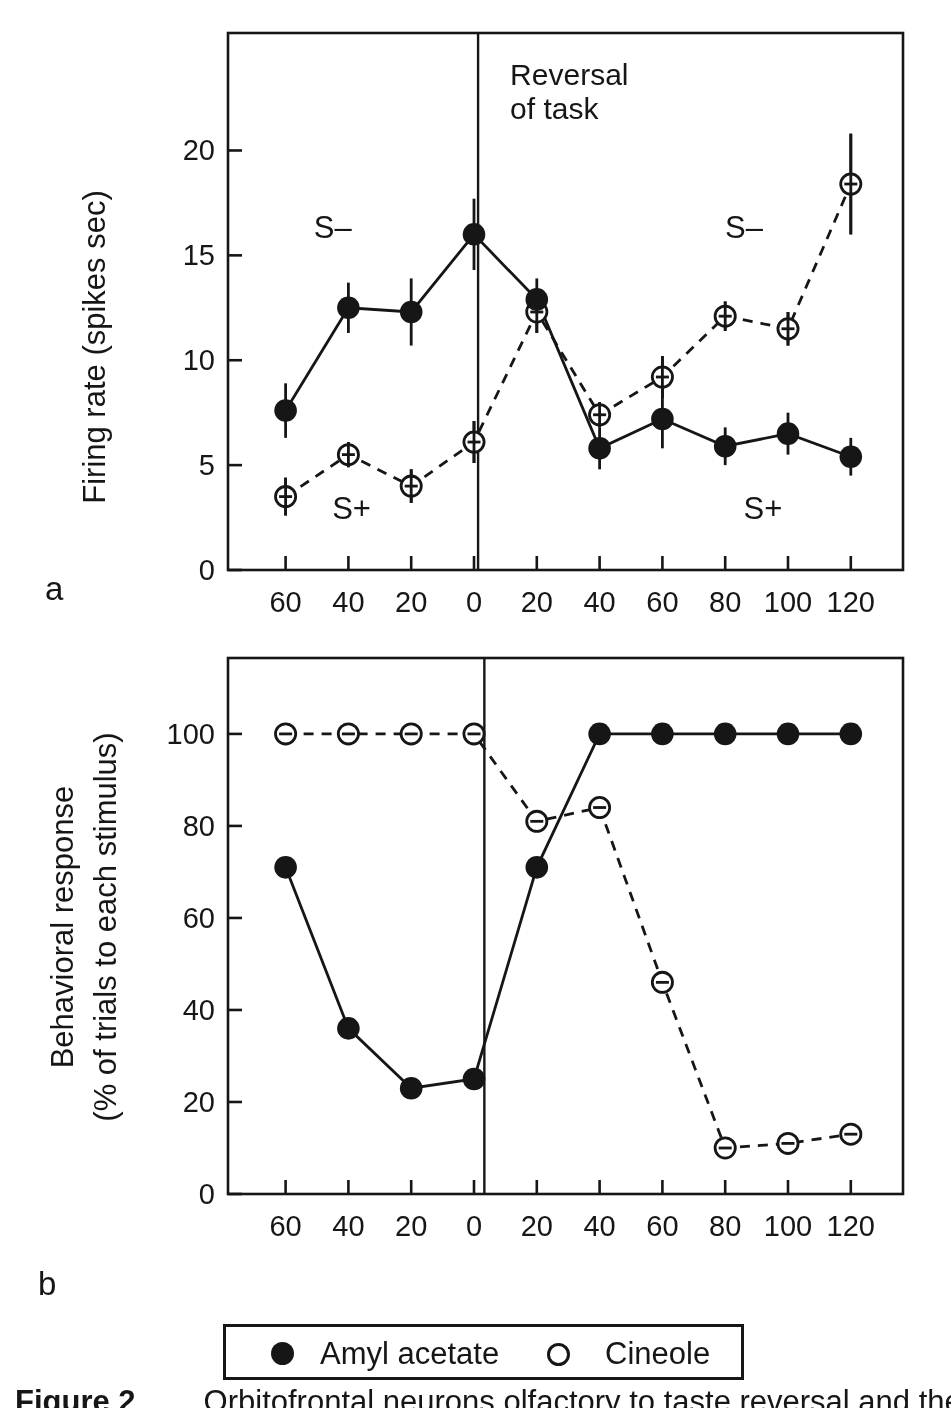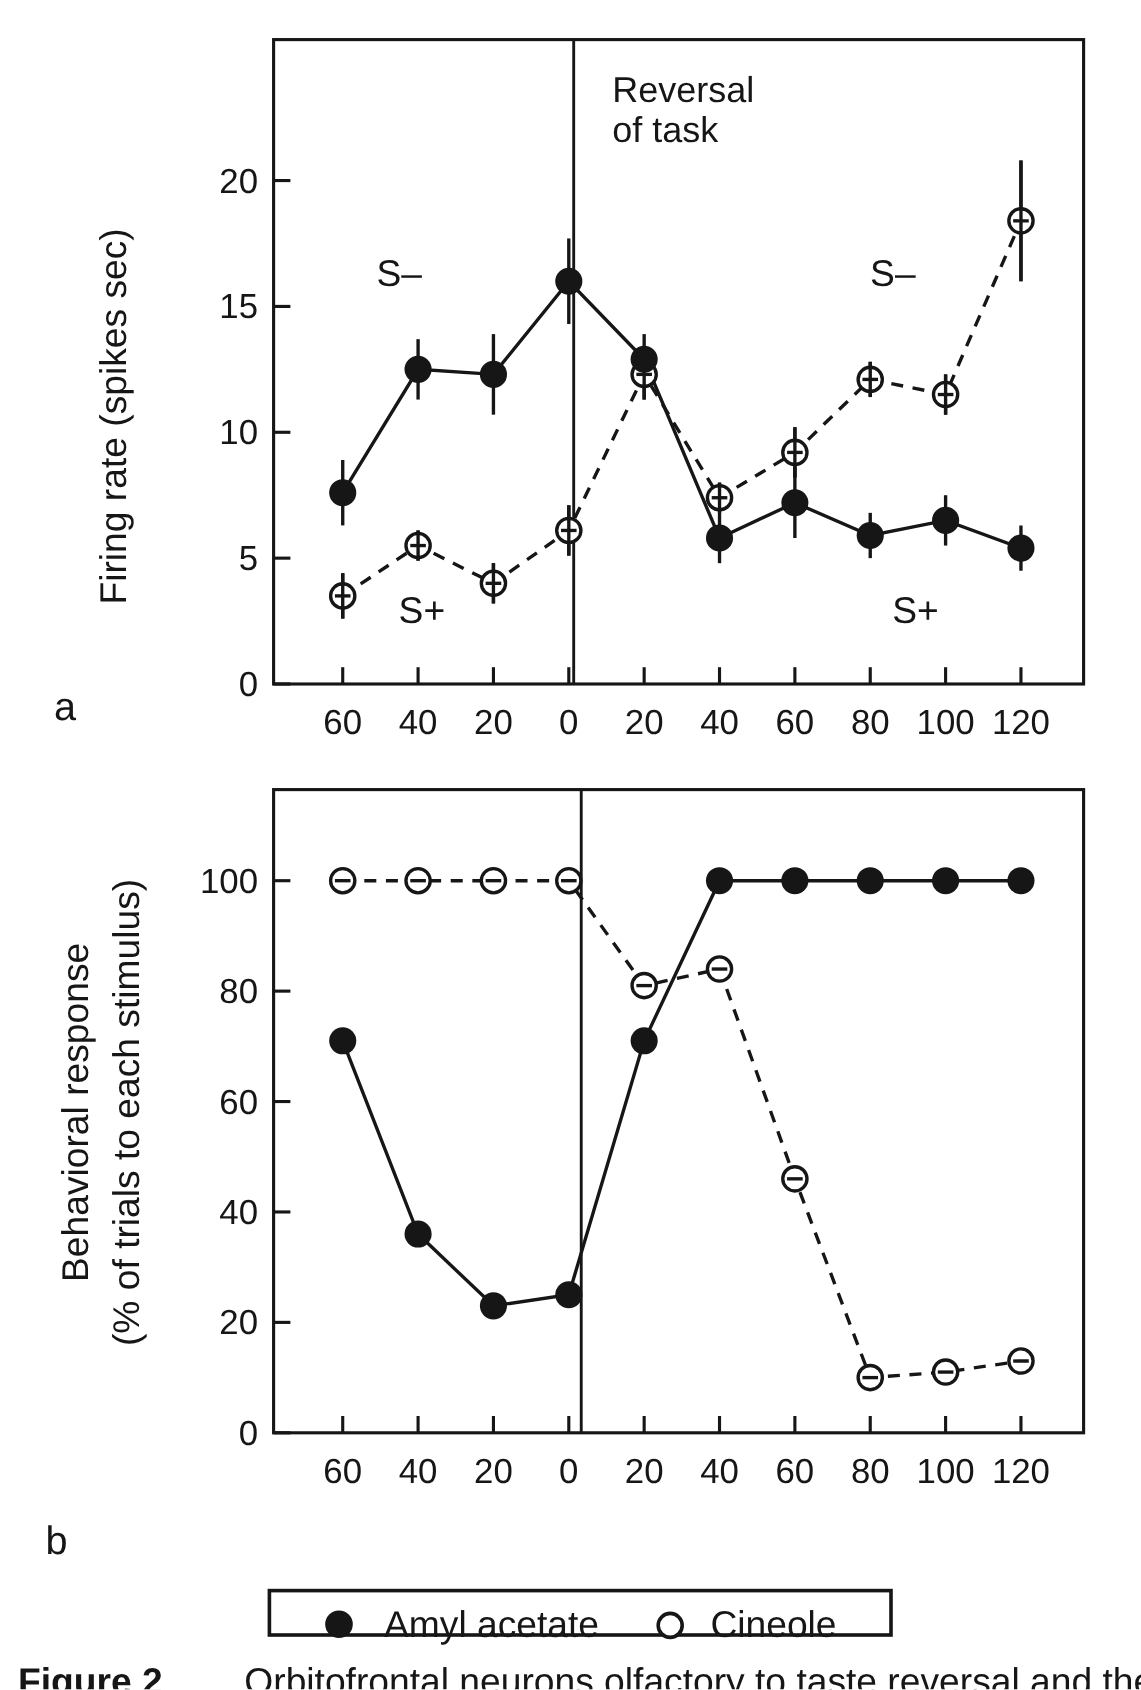--- a/index.html
+++ b/index.html
@@ -9,25 +9,25 @@
   }
   .abs{position:absolute;}
   .rot{transform:rotate(-90deg);}
   #y-title-a{left:-155px;top:327px;width:500px;height:40px;line-height:40px;
     text-align:center;font-size:31px;}
   #y-title-b{left:-196px;top:884px;width:560px;height:86px;line-height:43px;
     text-align:center;font-size:31px;}
   #panel-label-a{left:45px;top:570px;font-size:33px;}
   #panel-label-b{left:38px;top:1265px;font-size:33px;}
   #x-axis-title{left:280px;top:1265px;width:600px;text-align:center;font-size:30px;}
-  #legend-box{left:223px;top:1324px;width:521px;height:40px;border:3px solid #161616;
+  #legend-box{left:223px;top:1324px;width:521px;height:56px;border:3px solid #161616;
     box-sizing:border-box;background:#fff;}
   .legend-label{position:absolute;top:9px;font-size:31px;white-space:nowrap;}
   #legend-label-1{left:94px;}
-  #legend-label-2{left:366px;}
+  #legend-label-2{left:379px;}
   #legend-marker-filled{position:absolute;left:45px;top:15px;width:23px;height:23px;
     border-radius:50%;background:#161616;}
   #legend-marker-open{position:absolute;left:321px;top:16px;width:17px;height:17px;
     border-radius:50%;background:#fff;border:3px solid #161616;}
   #figure-caption{left:15px;top:1384px;width:930px;font-size:31px;white-space:nowrap;}
   #caption-bold{font-weight:bold;}
   #caption-rest{margin-left:68px;}
   svg text{font-family:"Liberation Sans", sans-serif;}
 </style>
 </head>

